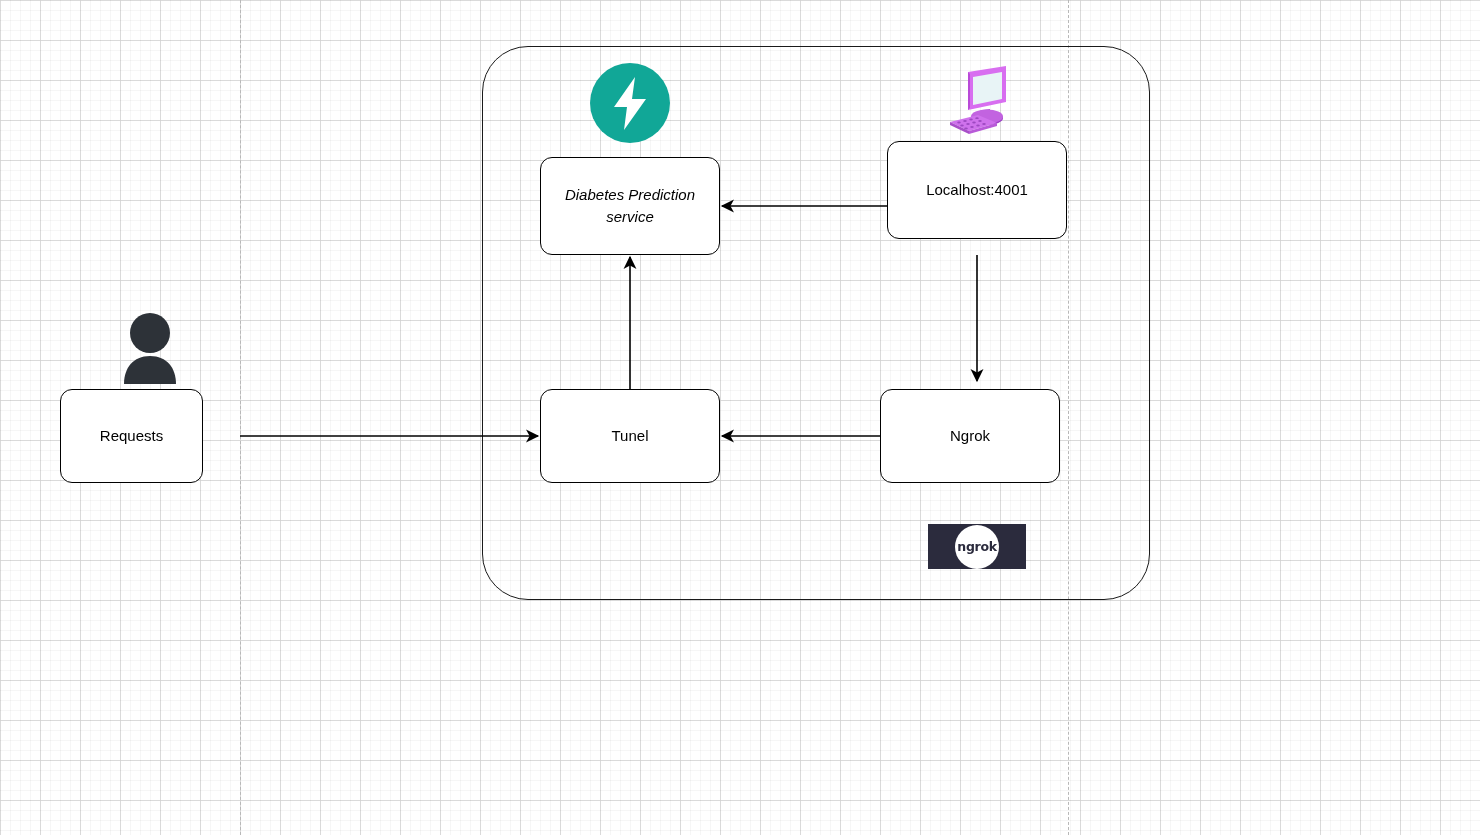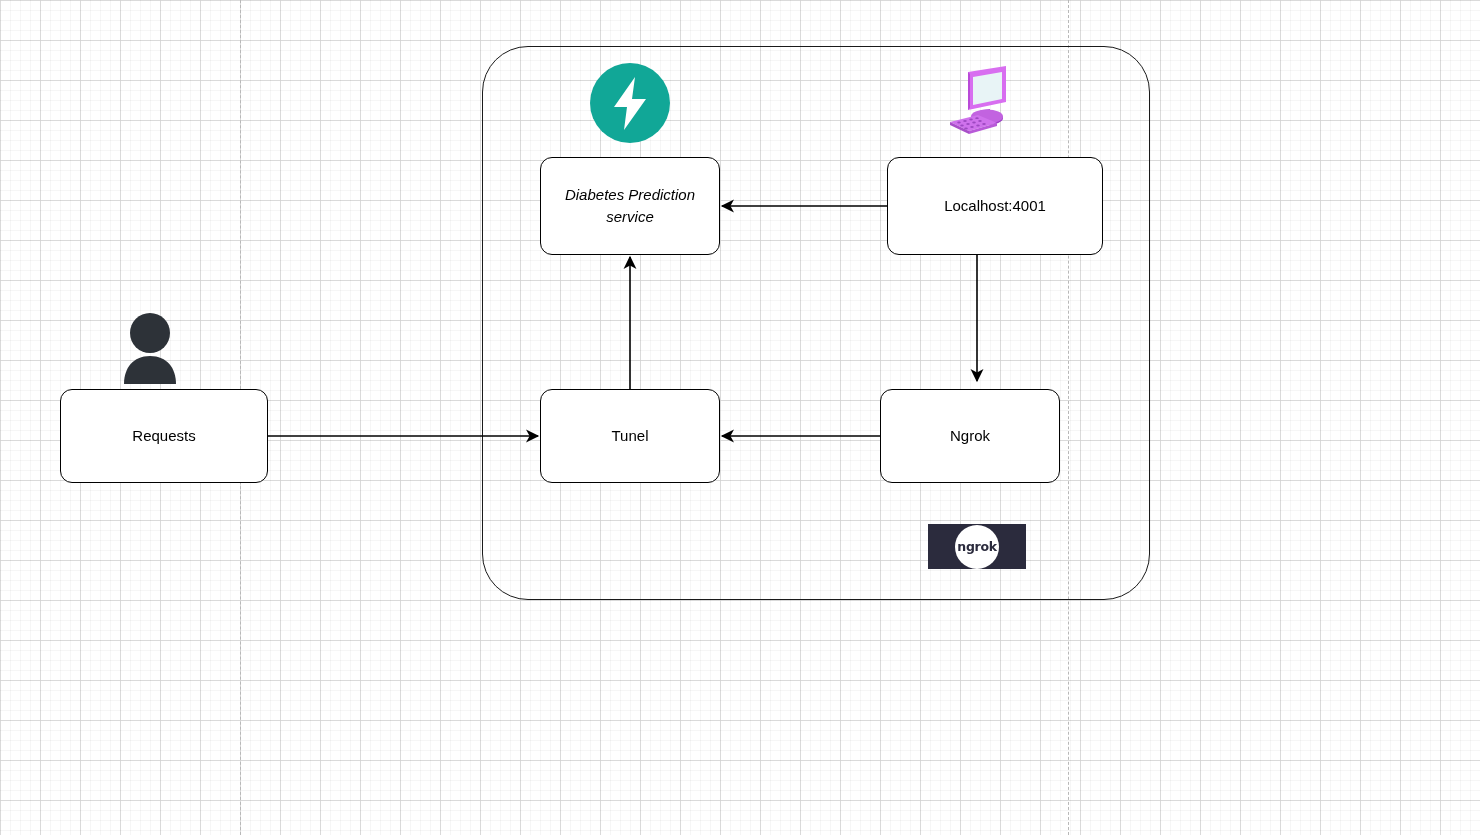--- a/index.html
+++ b/index.html
@@ -167,32 +167,32 @@
         <ellipse cx="34" cy="60.5" rx="1.8" ry="0.9"></ellipse>
         <ellipse cx="40" cy="59" rx="1.8" ry="0.9"></ellipse>
         <ellipse cx="26" cy="66.5" rx="1.8" ry="0.9"></ellipse>
         <ellipse cx="32" cy="65" rx="1.8" ry="0.9"></ellipse>
         <ellipse cx="38" cy="63.5" rx="1.8" ry="0.9"></ellipse>
         <ellipse cx="44" cy="62" rx="1.8" ry="0.9"></ellipse>
       </g>
     </svg>
   </div>
 
-  <div class="node" style="left:60px; top:389px; width:208px; height:94px;">
+  <div class="node" style="left:60px; top:389px; width:143px; height:94px;">
     <span>Requests</span>
   </div>
 
   <div class="node" style="left:540px; top:157px; width:180px; height:98px;font-style:italic;">
     <span>
       <span>Diabetes Prediction</span><br>
       <span>service</span>
     </span>
   </div>
 
-  <div class="node" style="left:887px; top:157px; width:216px; height:98px;">
+  <div class="node" style="left:887px; top:141px; width:180px; height:98px;">
     <span>Localhost:4001</span>
   </div>
 
   <div class="node" style="left:540px; top:389px; width:180px; height:94px;text-align:center;">
     <span>Tunel</span>
   </div>
 
   <div class="node" style="left:880px; top:389px; width:180px; height:94px;">
     <span>Ngrok</span>
   </div>

